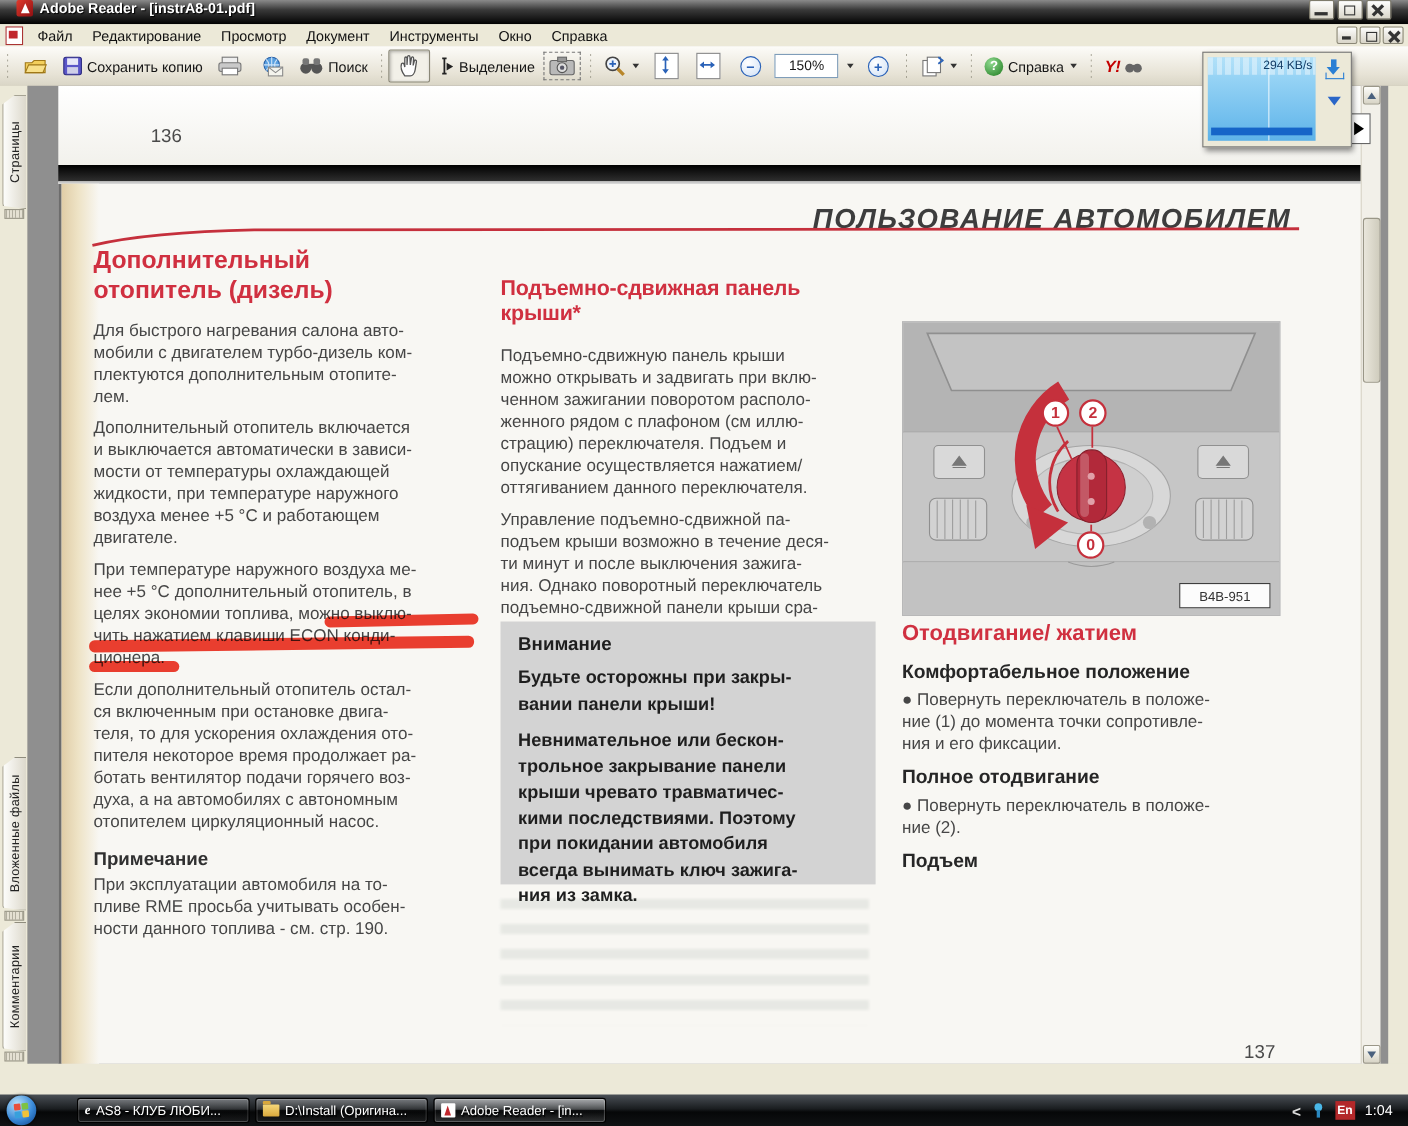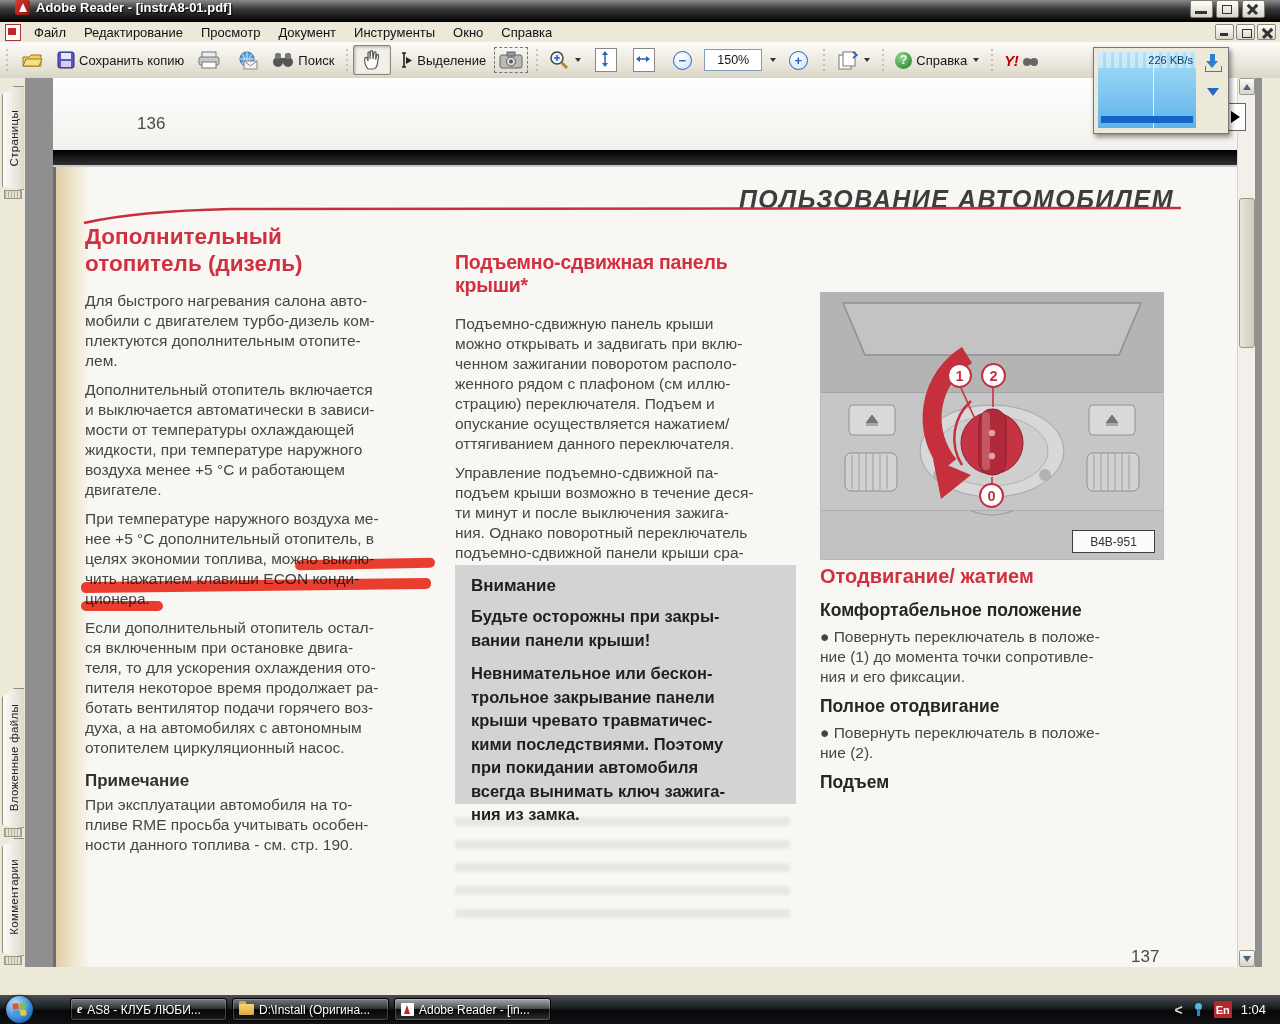--- a/index.html
+++ b/index.html
@@ -341,21 +341,21 @@
         <circle cx="12" cy="8" r="4" fill="#666"></circle>
         <rect x="6" y="5" width="5" height="3" fill="#666"></rect>
       </svg>
   </div>
 </div>
 
 <div id="dlwidget">
   <div class="dl-graph">
     <div class="dl-bars"></div>
     <div class="dl-vline"></div>
-    <div class="dl-speed">226 KB/s</div>
+    <div class="dl-speed">294 KB/s</div>
     <div class="dl-bottombar"></div>
   </div>
   <div class="dl-side">
     <div class="dl-drop">
         <div class="dl-tray"></div>
       </div>
     <div class="tri-down-blue"></div>
   </div>
 </div>
 

